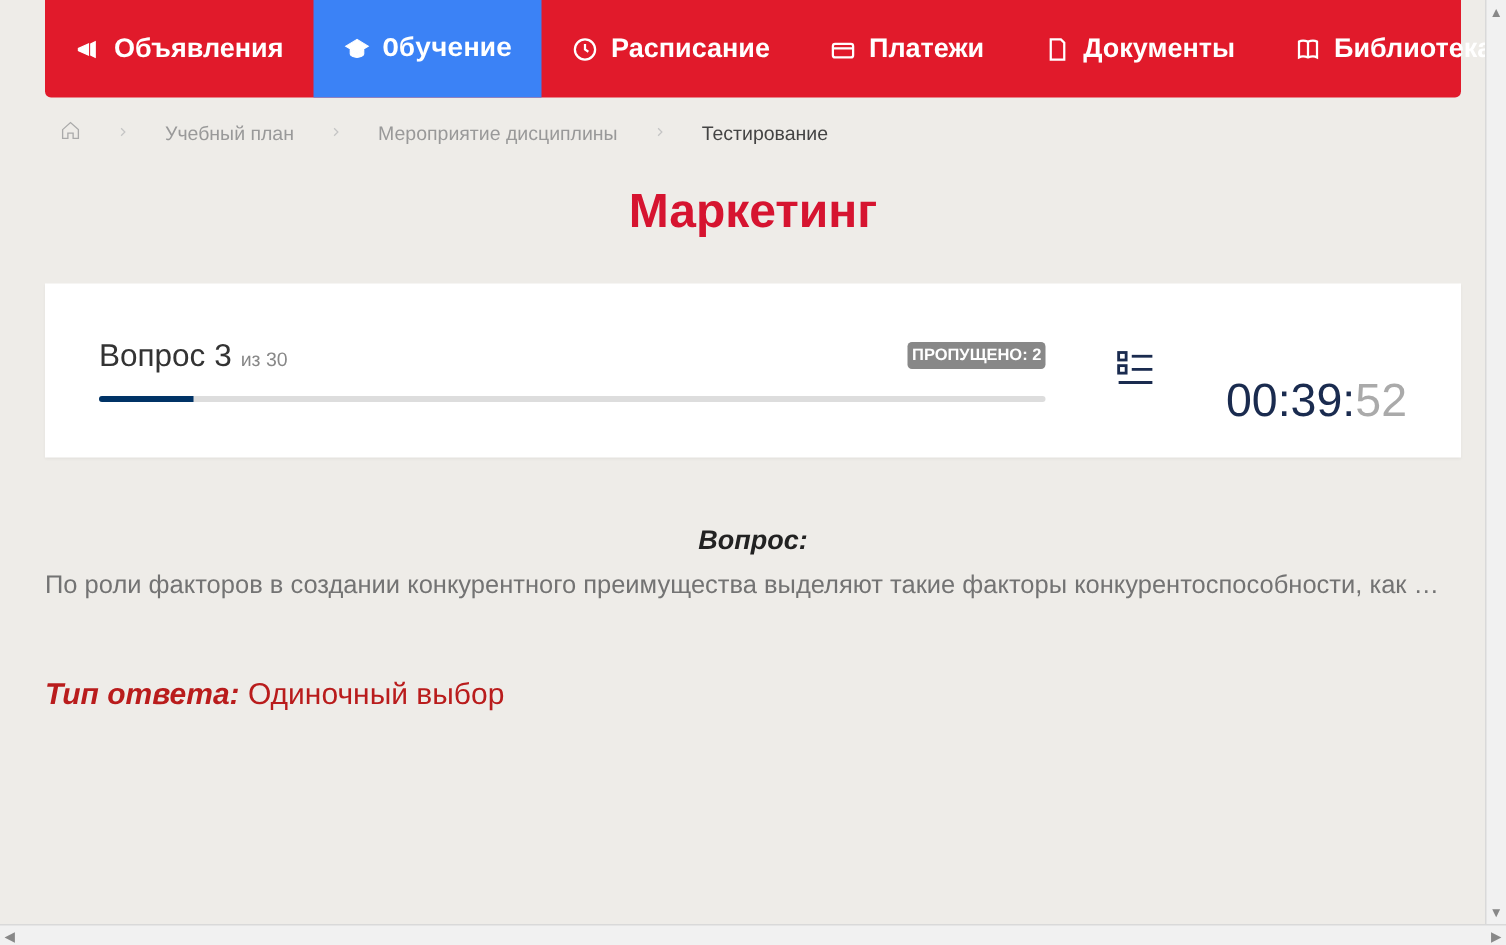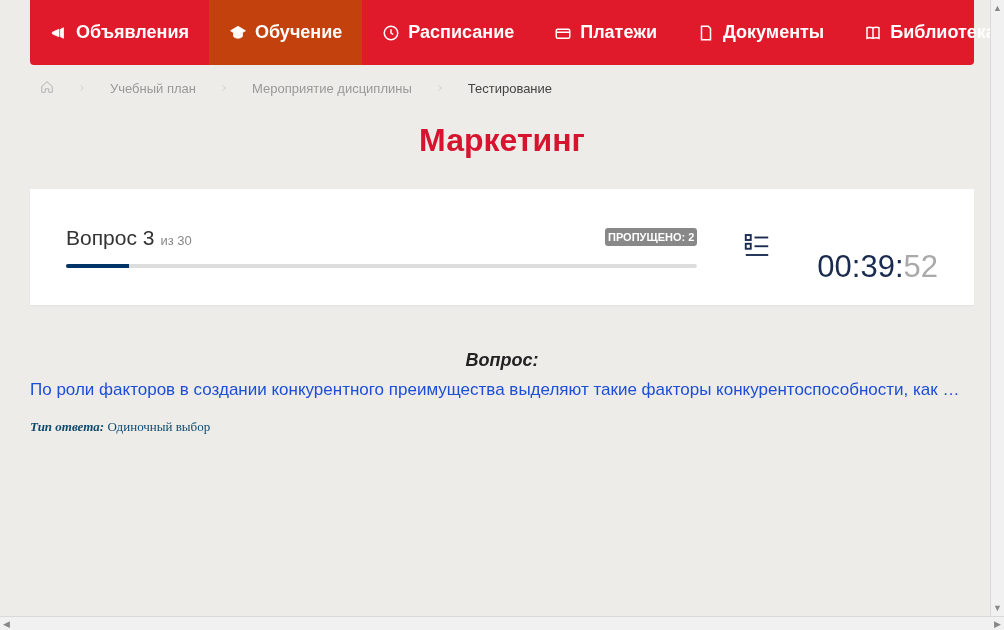--- a/index.html
+++ b/index.html
@@ -27,21 +27,22 @@
       align-items: center;
       gap: 8px;
       padding: 0 20px;
       color: #fff;
       font-size: 18px;
       font-weight: 600;
       cursor: pointer;
       white-space: nowrap;
     }
     .nav-item.active {
-      background: #c2410c;
+      background: #3b82f6;
+      font-family: Liberation Mono, monospace;
     }
     .nav-icon {
       display: inline-flex;
       align-items: center;
       justify-content: center;
       width: 18px;
       height: 18px;
     }
     .nav-icon svg {
       width: 18px;
@@ -163,28 +164,27 @@
     .question-label {
       font-size: 18px;
       font-style: italic;
       font-weight: bold;
       color: #222;
       margin-bottom: 6px;
       text-align: center;
     }
     .question-text {
       font-size: 17px;
-      color: #1d4ed8;
+      color: #737373;
       line-height: 1.5;
-      margin-bottom: 16px;
+      margin-bottom: 49px;
     }
     .answer-type-row {
-      font-size: 13px;
-      color: #0c4a6e;
-      font-family: Liberation Serif, serif;
+      font-size: 20px;
+      color: #b91c1c;
     }
     .answer-type-label {
       font-style: italic;
       font-weight: bold;
     }
     .options {
       padding: 0 8px;
     }
     .option-item {
       display: flex;

